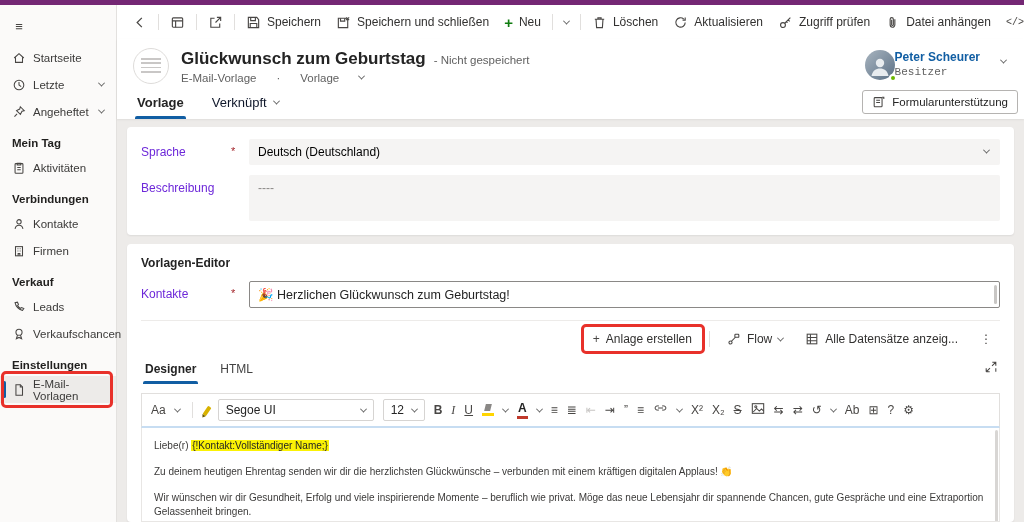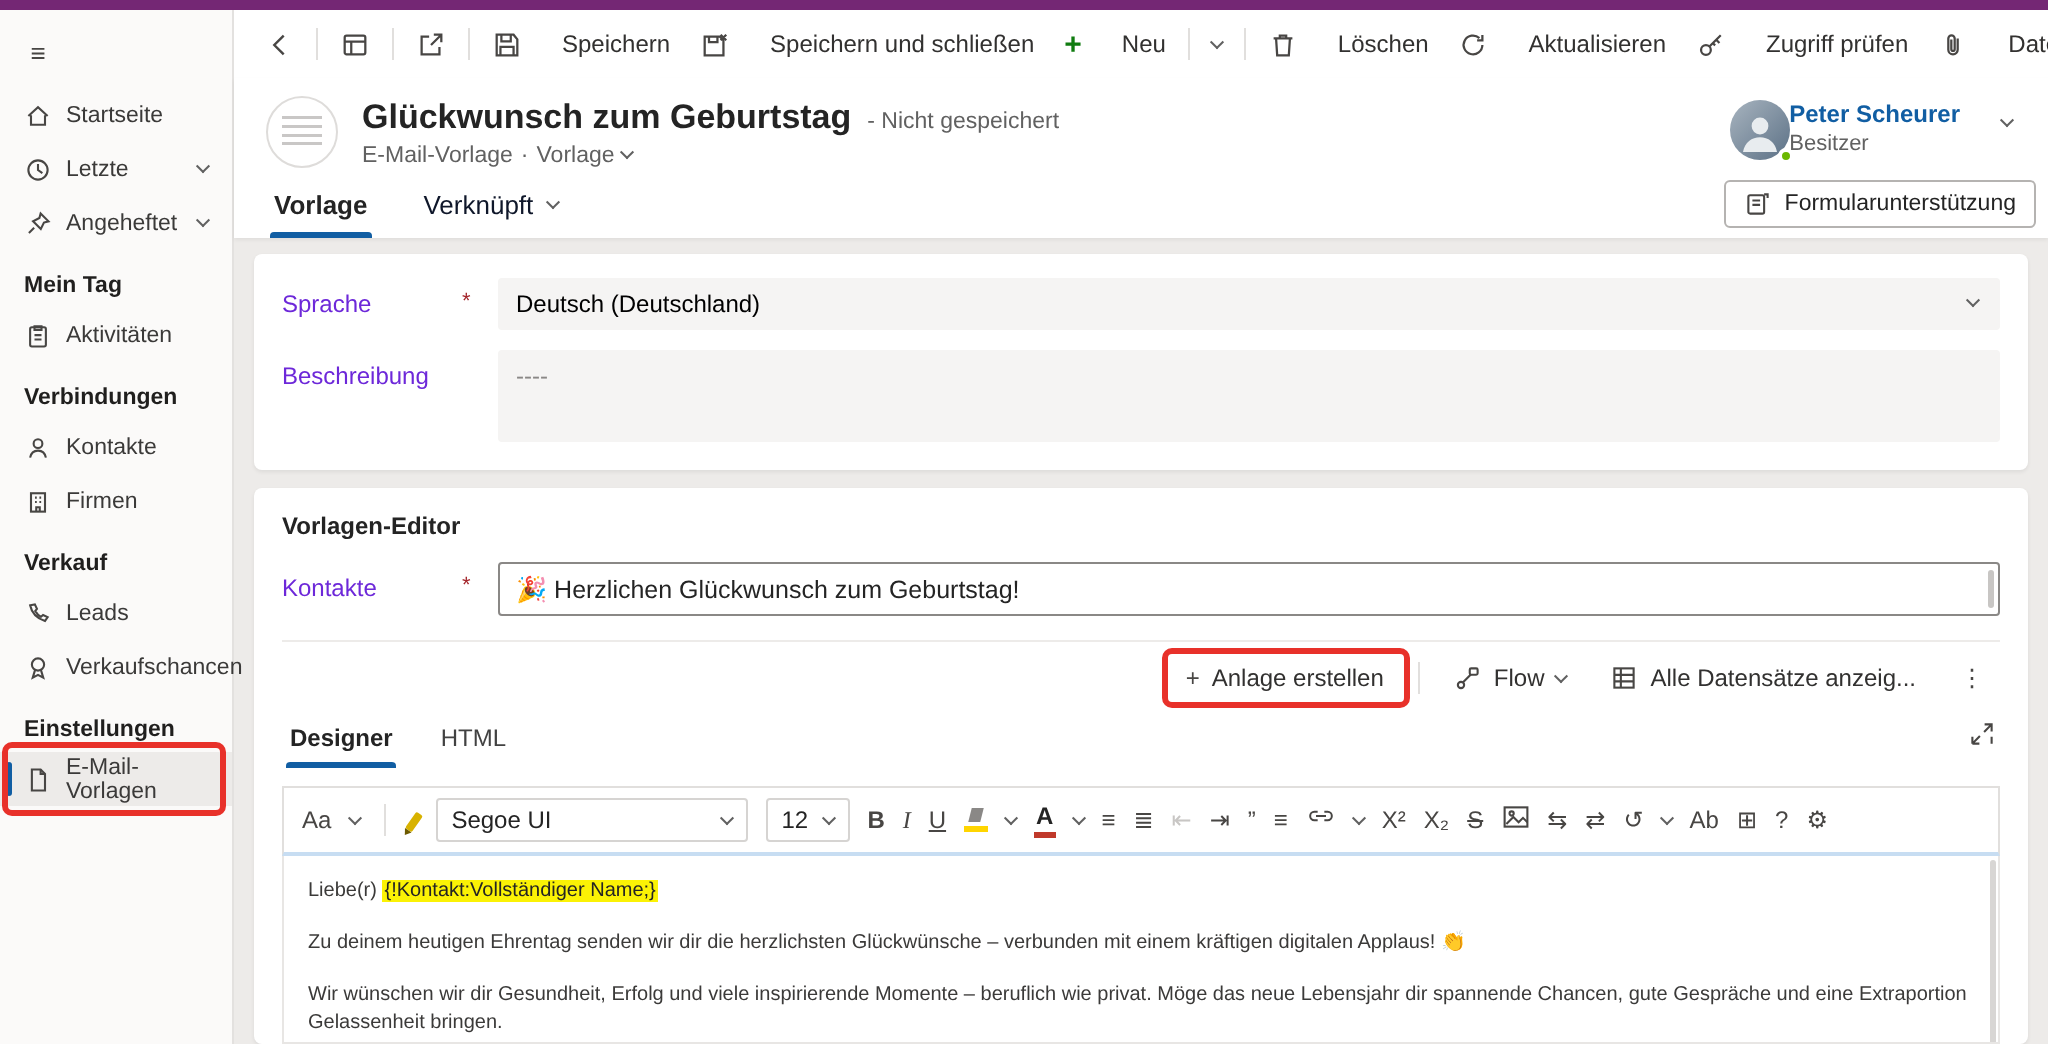--- a/index.html
+++ b/index.html
@@ -19,45 +19,45 @@
   .sb-item.selected { background:#edebe9; }
   .sb-item.selected::before { content:""; position:absolute; left:3px; top:5px; bottom:5px; width:2.5px; background:#115ea3; border-radius:2px; }
   .sb-ico { width:14px; height:14px; flex:none; color:#484644; }
   .sb-ico svg { display:block; }
 
   
   .main { flex:1; display:flex; flex-direction:column; position:relative; min-width:0; }
 
   
   .cmdbar { height:34px; background:#fff; display:flex; align-items:center; padding:0 10px 0 8px; font-size:12px; color:#323130; gap:1px; }
-  .cmd { display:flex; align-items:center; gap:20px; padding:5px 7px; border-radius:3px; cursor:pointer; white-space:nowrap; }
+  .cmd { display:flex; align-items:center; gap:6px; padding:5px 7px; border-radius:3px; cursor:pointer; white-space:nowrap; }
   .cmd svg { flex:none; }
   .vsep { width:1px; height:16px; background:#e1dfdd; margin:0 3px; flex:none; }
   .glyph { font-size:12px; color:#484644; line-height:1; }
   .plus { color:#107c10; font-size:15px; font-weight:bold; line-height:1; }
   .code-glyph { font-family:"Liberation Mono",monospace; font-size:10px; color:#484644; }
   .chev { width:5px; height:5px; border-right:1.4px solid #616161; border-bottom:1.4px solid #616161; transform:rotate(45deg) translate(-1px,-1px); display:inline-block; flex:none; }
   .spacer { flex:1; }
 
   
   .rec-header { background:#fff; padding:9px 16px 0; position:relative; box-shadow:0 1px 2px rgba(0,0,0,.06); z-index:2; }
   .rec-row { display:flex; align-items:center; gap:12px; }
   .rec-icon { width:36px; height:36px; border-radius:50%; border:1px solid #dedcda; background:#fff; display:flex; align-items:center; justify-content:center; flex:none; }
   .rec-icon .lines { width:20px; height:17px; background:repeating-linear-gradient(180deg,#c9c7c6 0 1.5px,#fff 1.5px 4.4px); }
   .rec-title-line { display:flex; align-items:baseline; gap:8px; }
   .rec-title { font-size:17px; font-weight:bold; color:#242424; }
   .rec-status { font-size:11.5px; color:#616161; }
-  .rec-sub { font-size:11.5px; color:#616161; margin-top:3px; display:flex; gap:4px; align-items:center; }
+  .rec-sub { font-size:11.5px; color:#616161; margin-top:3px; display:flex; gap:20px; align-items:center; }
   .owner { position:absolute; right:44px; top:11px; display:flex; gap:0; align-items:flex-start; cursor:pointer; }
   .owner-chev { position:absolute; right:18px; top:20px; }
   .avatar { width:30px; height:30px; border-radius:50%; background:linear-gradient(135deg,#a8b4bf,#5c7186); position:relative; flex:none; overflow:visible; }
   .avatar svg { position:absolute; left:3px; top:4px; }
   .presence { position:absolute; right:-2px; bottom:-2px; width:8px; height:8px; background:#6bb700; border:2px solid #fff; border-radius:50%; }
   .owner-name { font-size:12px; color:#115ea3; font-weight:bold; }
-  .owner-role { font-size:11px; color:#616161; margin-top:2px; }
+  .owner-role { font-size:11px; color:#616161; margin-top:2px;font-family:Liberation Mono, monospace; }
   .tabs { display:flex; gap:24px; margin-top:7px; padding-left:2px; }
   .tab { font-size:13px; color:#0f172a; padding:4px 2px 9px; display:flex; gap:7px; align-items:center; cursor:pointer; position:relative; }
   .tab.active { font-weight:bold; color:#242424; }
   .tab.active::after { content:""; position:absolute; left:0; right:0; bottom:0; height:3px; background:#115ea3; border-radius:2px 2px 0 0; }
   .form-assist { position:absolute; right:6px; top:85px; z-index:3; background:#fff; border:1px solid #b5b3b1; border-radius:3px; display:flex; align-items:center; gap:6px; font-size:11.5px; color:#242424; padding:4px 9px; cursor:pointer; }
 
   
   .content { flex:1; padding:8px 10px 0; display:flex; flex-direction:column; min-height:0; }
   .card { background:#fff; border-radius:4px; box-shadow:0 1px 2px rgba(0,0,0,.07); }
   .card.fields { padding:12px 14px 4px; margin-bottom:9px; }

